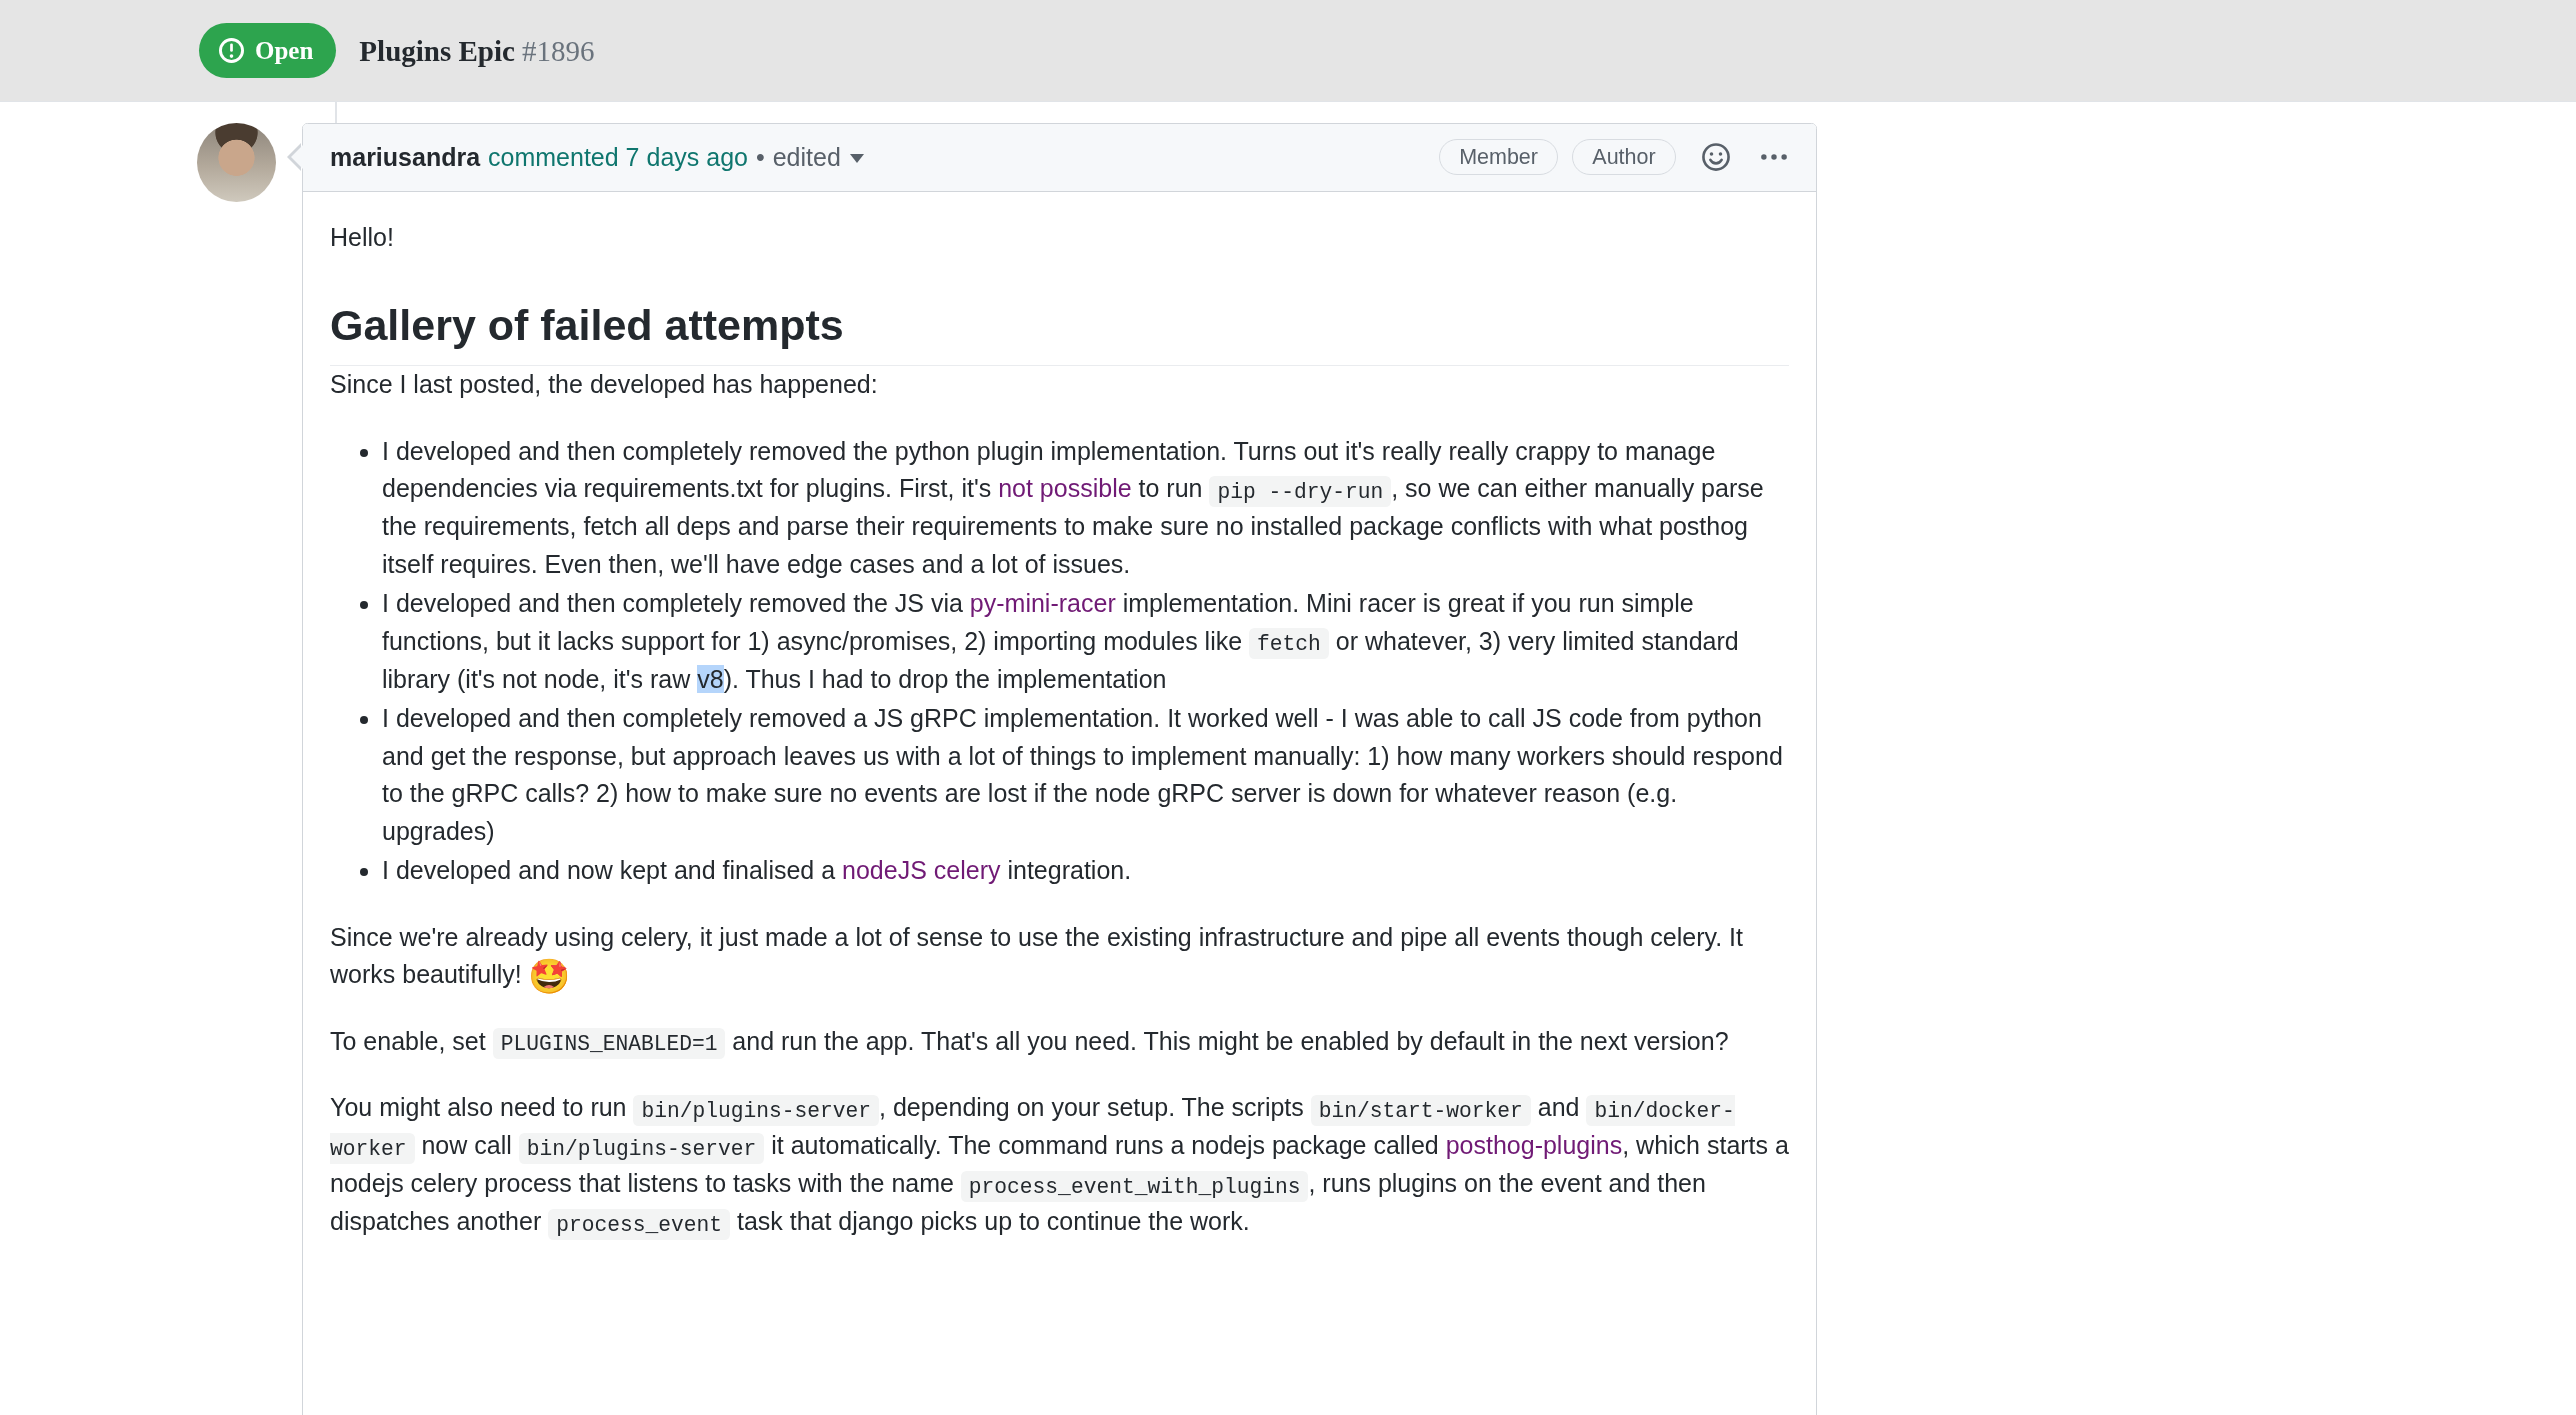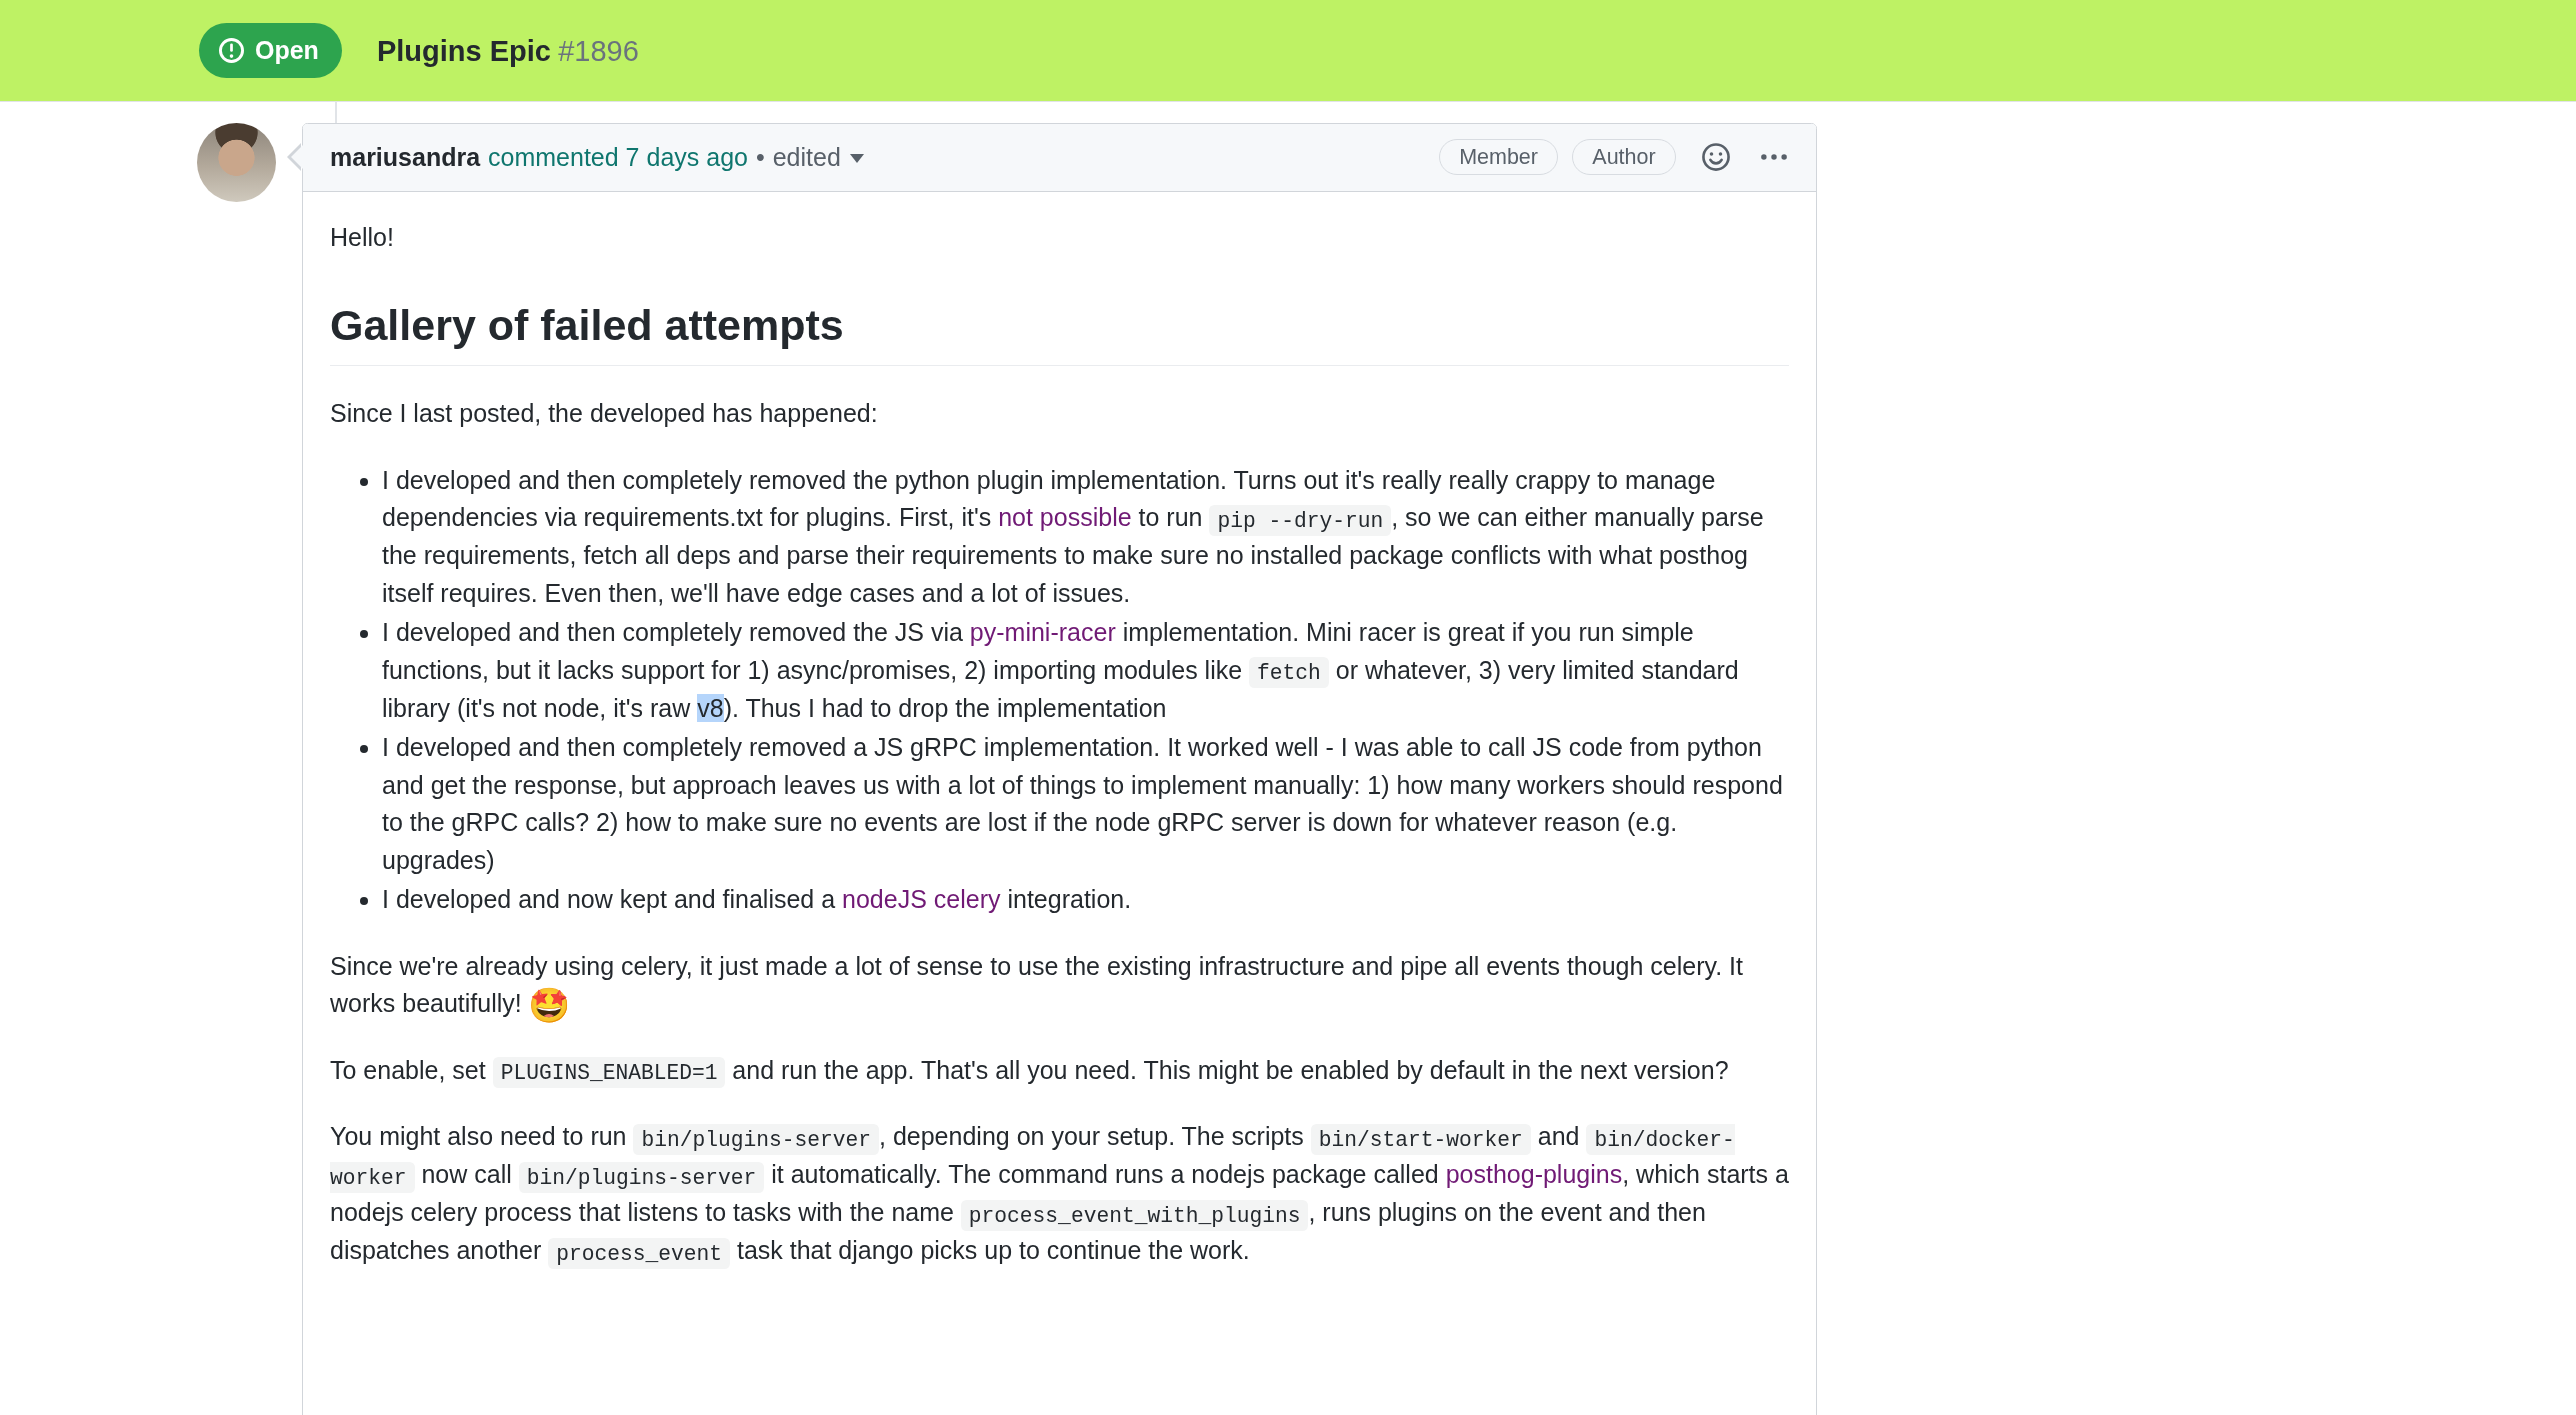--- a/index.html
+++ b/index.html
@@ -7,24 +7,24 @@
   body {
     width: 2576px; height: 1415px; overflow: hidden; position: relative;
     font-family: "Liberation Sans", sans-serif;
     color: #24292e;
     -webkit-font-smoothing: antialiased;
   }
 
   
   .sticky-header {
     position: relative; z-index: 2;
-    width: 100%; height: 102px; background: #bef264;
+    width: 100%; height: 102px; background: #e5e5e5;
     border-bottom: 1.8px solid #e1e4e8;
     display: flex; align-items: center;
-    padding-left: 199px; gap: 35px;
+    padding-left: 199px; gap: 23px; font-family: Liberation Serif, serif;
   }
   .state-badge {
     display: inline-flex; align-items: center; gap: 9px;
     background: #2da44e; color: #ffffff;
     height: 55px; padding: 0 23px 0 18px; border-radius: 28px;
     font-size: 25px; font-weight: 700; flex: none;
   }
   .header-text { display: flex; flex-direction: column; justify-content: center; }
   .title-line { font-size: 29px; line-height: 38px; font-weight: 700; }
   .issue-number { color: #6a737d; font-weight: 400; margin-left: 7.2px; }
@@ -92,21 +92,21 @@
 
   
   .comment-body {
     padding: 27px 27px 36px 27px;
     font-size: 25px; line-height: 1.5; color: #24292e;
     word-wrap: break-word;
   }
   .comment-body p { margin-bottom: 29px; }
   .comment-body h2 {
     font-size: 43px; font-weight: 700; line-height: 1.25;
-    margin-top: 43px; margin-bottom: 29px;
+    margin-top: 43px; 
     padding-bottom: 12.5px; border-bottom: 1.8px solid #eaecef;
   }
   .comment-body ul { margin-bottom: 29px; padding-left: 52px; }
   .comment-body li + li { margin-top: 2px; }
   .md-code {
     font-family: "Liberation Mono", monospace;
     font-size: 85%; background: rgba(27,31,35,0.05);
     padding: 3.6px 8px; border-radius: 5.4px;
   }
   .md-link { color: #701a75; text-decoration: none; cursor: pointer; }

